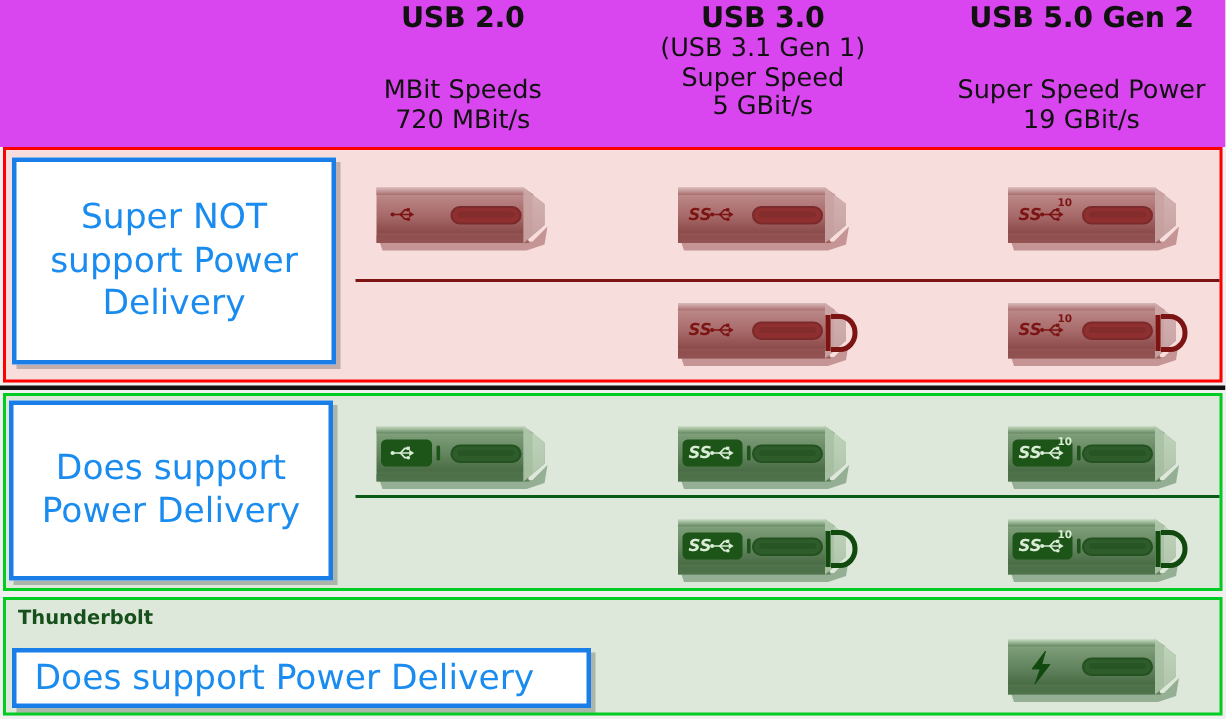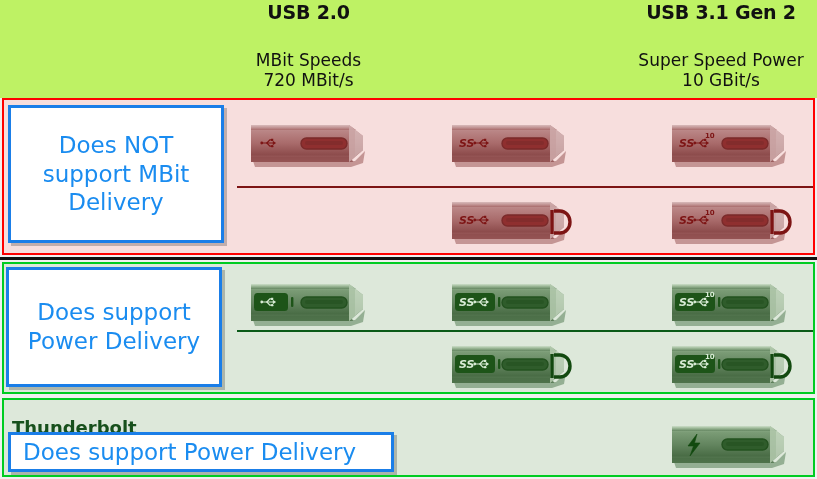--- a/index.html
+++ b/index.html
@@ -8,21 +8,21 @@
     background:#f0f0f0;
     font-family:"DejaVu Sans","Liberation Sans",sans-serif;
     overflow:hidden;
     position:relative;
   }
   #root{position:absolute;inset:0;}
 
   
   .header{
     position:absolute;left:0;top:0;width:817px;height:98px;
-    background:#bef264;
+    background:#d946ef;
   }
   .hcol{
     position:absolute;top:2px;
     text-align:center;
     color:#111;
     line-height:1.13;
   }
   .hcol .t{font-weight:bold;font-size:19px;letter-spacing:-0.2px;}
   .hcol .sub{font-size:17px;font-weight:normal;}
   .hcol .spd{font-size:17px;font-weight:normal;}
@@ -70,21 +70,21 @@
     left:6px;top:267px;width:216px;height:120px;font-size:23px;
   }
   .co-tb{
     left:8px;top:432px;width:386px;height:40px;font-size:23px;
     justify-content:flex-start;
   }
   .co-tb .txt{padding-left:12px;}
 
   .tb-label{
     position:absolute;left:12px;top:405px;
-    color:#17501c;font-weight:bold;font-size:18px;margin-top:12px;
+    color:#17501c;font-weight:bold;font-size:13px;
   }
 
   
   .conn{
     position:absolute;width:135px;height:56px;text-align:center;
   }
   .conn svg{display:block;width:135px;height:56px;}
 
   
   .c1{left:239px;}
@@ -102,26 +102,32 @@
 <div id="root">
 
   <div class="header">
     <div class="hcol" style="left:216px;width:185px;">
       <div class="t">USB 2.0</div>
       <div class="gap"></div>
         <div class="gap"></div>
       <div class="spd" style="margin-top:22px;">MBit Speeds</div>
       <div class="spd">720 MBit/s</div>
     </div>
+    <div class="hcol" style="left:416px;width:185px;">
+      <div class="t">USB 3.0</div>
+      <div class="sub">(USB 3.1 Gen 1)</div>
+      <div class="spd">Super Speed</div>
+      <div class="spd">5 GBit/s</div>
+    </div>
     <div class="hcol" style="left:625px;width:192px;">
-      <div class="t">USB 3.1 Gen 2</div>
+      <div class="t">USB 5.0 Gen 2</div>
       <div class="gap"></div>
         <div class="gap"></div>
       <div class="spd" style="margin-top:22px;">Super Speed Power</div>
-      <div class="spd">10 GBit/s</div>
+      <div class="spd">19 GBit/s</div>
     </div>
   </div>
 
   <div class="section sec-red">
     <div class="rowline red"></div>
     <div id="red-cells">
         <div class="conn c1 r1">
           <svg viewBox="0 0 135 56" width="135" height="56">
             <defs>
               <linearGradient id="g_usb2-nopd" x1="0" y1="0" x2="0" y2="1">
@@ -319,21 +325,21 @@
               <path d="M110 17 L116 17 A 10 11 0 0 1 116 39 L110 39" stroke="#7d1414" stroke-width="3.4" fill="none"></path>
             </g>
           </svg>
         </div>
       </div>
   </div>
 
   <div class="divider-black"></div>
 
   <div class="callout co-red">
-    <span class="txt">Does NOT support MBit Delivery</span>
+    <span class="txt">Super NOT support Power Delivery</span>
   </div>
 
   <div class="section sec-green">
     <div class="rowline green"></div>
     <div id="green-cells">
         <div class="conn c1 g1">
           <svg viewBox="0 0 135 56" width="135" height="56">
             <defs>
               <linearGradient id="g_usb2-pd" x1="0" y1="0" x2="0" y2="1">
                 <stop offset="0" stop-color="#9cb897"></stop>

